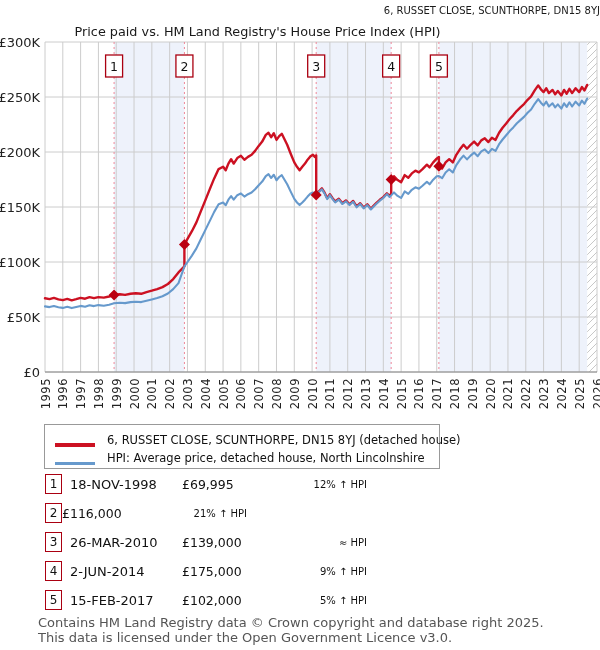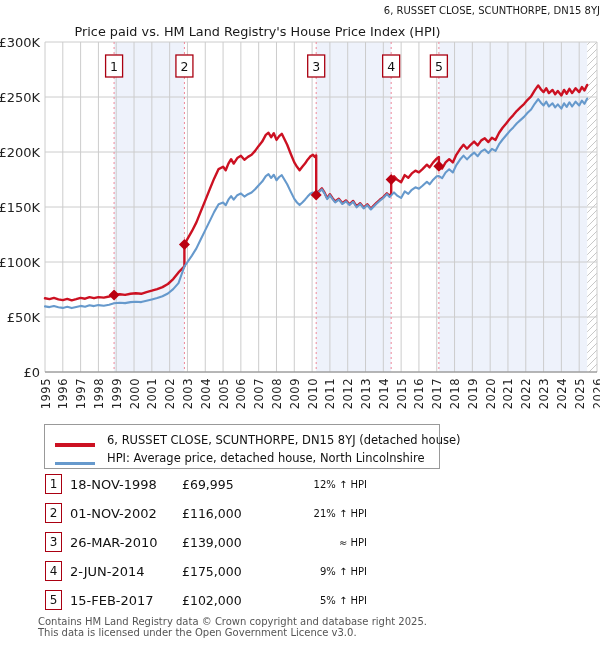--- a/index.html
+++ b/index.html
@@ -17,21 +17,21 @@
   .llabel{font-size:11.5px;white-space:nowrap;color:#111;}
   .sales{position:absolute;left:40px;top:474px;width:420px;}
   .srow{display:flex;align-items:center;height:20px;margin-bottom:9px;}
   .numbox{display:inline-block;width:15px;height:18px;border:1px solid #aa0011;
           background:#fff;color:#111;font-size:12px;text-align:center;line-height:18px;
           flex:0 0 auto;margin-left:5px;}
   .sdate{display:inline-block;width:112px;margin-left:8px;
          font-size:13px;color:#111;}
   .sprice{display:inline-block;width:82px;font-size:12.5px;color:#111;}
   .shpi{display:inline-block;width:103px;text-align:right;font-size:10px;color:#111;}
-  .footer{position:absolute;left:38px;top:616px;width:560px;font-size:10px;
+  .footer{position:absolute;left:38px;top:616px;width:560px;font-size:13px;
           line-height:1.12;color:#555;}
 </style>
 </head>
 <body>
 
 <div class="page">
   <div class="title">6, RUSSET CLOSE, SCUNTHORPE, DN15 8YJ</div>
   <div class="subtitle">Price paid vs. HM Land Registry's House Price Index (HPI)</div>
 
   <svg id="chart-svg" width="600" height="390" viewBox="0 0 600 390">
@@ -160,21 +160,20 @@
 
   <div class="sales">
     <div class="srow">
       <span class="numbox">1</span>
       <span class="sdate">18-NOV-1998</span>
       <span class="sprice">£69,995</span>
       <span class="shpi">12% ↑ HPI</span>
     </div>
     <div class="srow">
       <span class="numbox">2</span>
-      <span class="sdate">01-NOV-2002</span>
       <span class="sprice">£116,000</span>
       <span class="shpi">21% ↑ HPI</span>
     </div>
     <div class="srow">
       <span class="numbox">3</span>
       <span class="sdate">26-MAR-2010</span>
       <span class="sprice">£139,000</span>
       <span class="shpi">≈ HPI</span>
     </div>
     <div class="srow">

